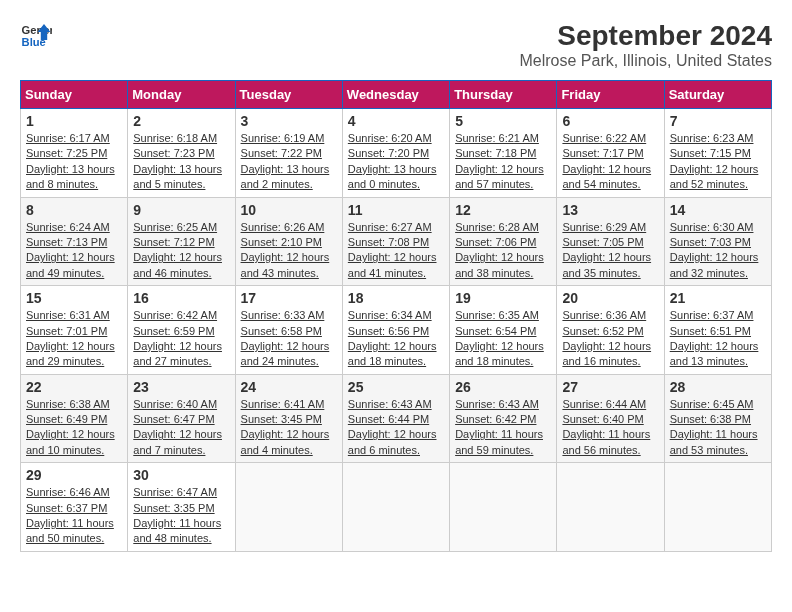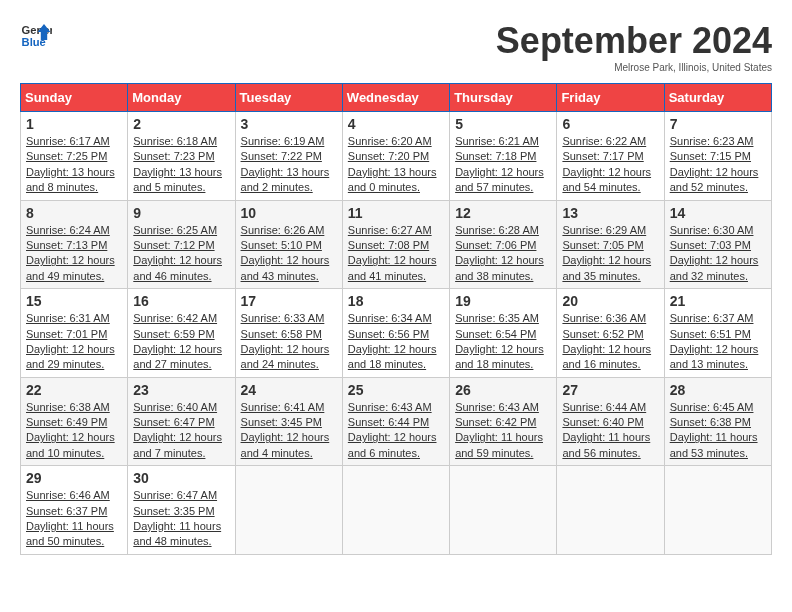--- a/index.html
+++ b/index.html
@@ -22,36 +22,36 @@
       gap: 4px;
     }
     .logo-icon {
       width: 32px;
       height: 32px;
     }
     .title-block {
       text-align: right;
     }
     .title-block h1 {
-      font-size: 36px;
+      font-size: 28px;
       font-weight: bold;
       color: #333;
     }
     .title-block h2 {
-      font-size: 10px;
+      font-size: 16px;
       font-weight: normal;
       color: #555;
     }
     table {
       width: 100%;
       border-collapse: collapse;
       font-size: 11px;
     }
     thead tr th {
-      background: #ef4444;
+      background: #be185d;
       color: #fff;
       padding: 6px 4px;
       text-align: left;
       font-size: 13px;
       font-weight: bold;
       border: 1px solid #1565c0;
     }
     tbody tr td {
       border: 1px solid #ccc;
       padding: 4px 5px;
@@ -183,21 +183,21 @@
           <div class="day-info">
             <span>Sunrise: 6:25 AM</span><br>
             <span>Sunset: 7:12 PM</span><br>
             <span>Daylight: 12 hours and 46 minutes.</span>
           </div>
         </td>
         <td>
           <span class="day-num">10</span>
           <div class="day-info">
             <span>Sunrise: 6:26 AM</span><br>
-            <span>Sunset: 5:10 PM</span><br>
+            <span>Sunset: 2:10 PM</span><br>
             <span>Daylight: 12 hours and 43 minutes.</span>
           </div>
         </td>
         <td>
           <span class="day-num">11</span>
           <div class="day-info">
             <span>Sunrise: 6:27 AM</span><br>
             <span>Sunset: 7:08 PM</span><br>
             <span>Daylight: 12 hours and 41 minutes.</span>
           </div>

